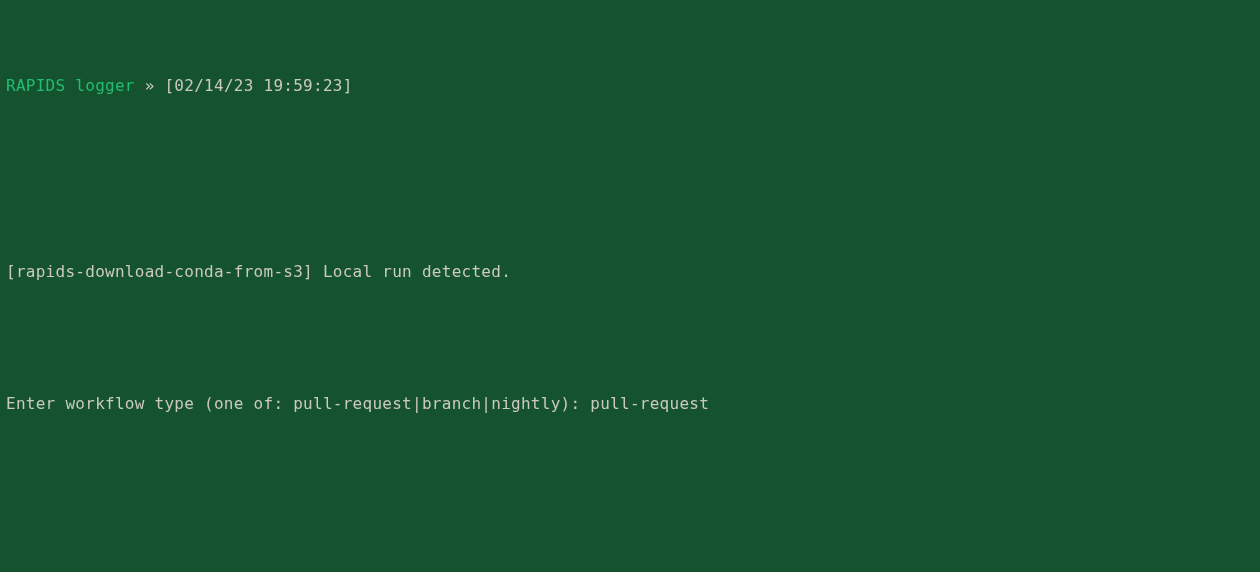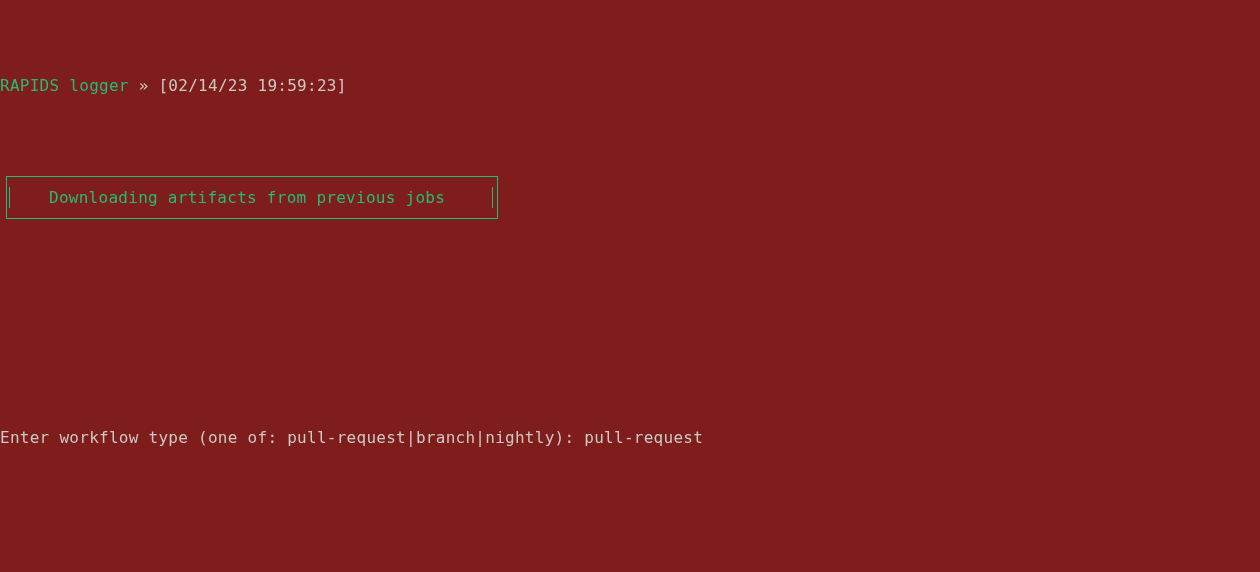--- a/index.html
+++ b/index.html
@@ -4,29 +4,29 @@
 <style>
   html, body {
     margin: 0;
     padding: 0;
     background: #1e2122;
   }
   .terminal {
     position: relative;
     width: 1260px;
     height: 572px;
-    background: #7f1d1d;
+    background: #14532d;
     overflow: hidden;
     font-family: "DejaVu Sans Mono", "Liberation Mono", monospace;
     font-size: 16px;
     letter-spacing: 0.27px;
     line-height: 22px;
     color: #ccc9c2;
     box-sizing: border-box;
-    padding: 9px 0 0 0;
+    padding: 9px 0 0 6px;
     white-space: pre;
   }
   .hdr-line {
     height: 22px;
   }
   .green {
     color: #22bd74;
   }
   .banner-box {
     position: relative;
@@ -62,25 +62,23 @@
     height: 22px;
   }
 </style>
 </head>
 <body>
 
 <div class="terminal">
 
   <div class="hdr-line"><span class="green">RAPIDS logger</span><span> </span><span>»</span><span> </span><span>[02/14/23 19:59:23]</span></div>
 
-  <div class="banner-box">
-    <span class="banner-text">Downloading artifacts from previous jobs</span>
-  </div>
 
   <div class="output">
+    <div class="line">[rapids-download-conda-from-s3] Local run detected.</div>
     <div class="line"></div>
     <div class="line">Enter workflow type (one of: pull-request|branch|nightly): pull-request</div>
     
     
     
     
     
     
     
     

